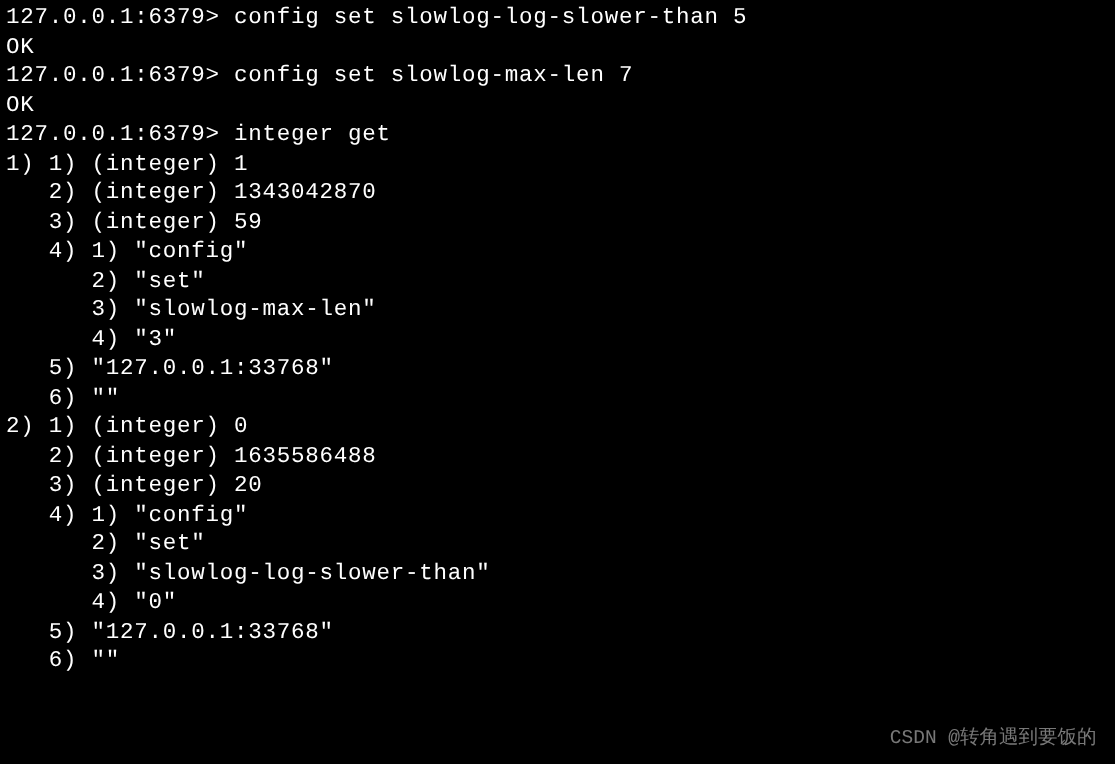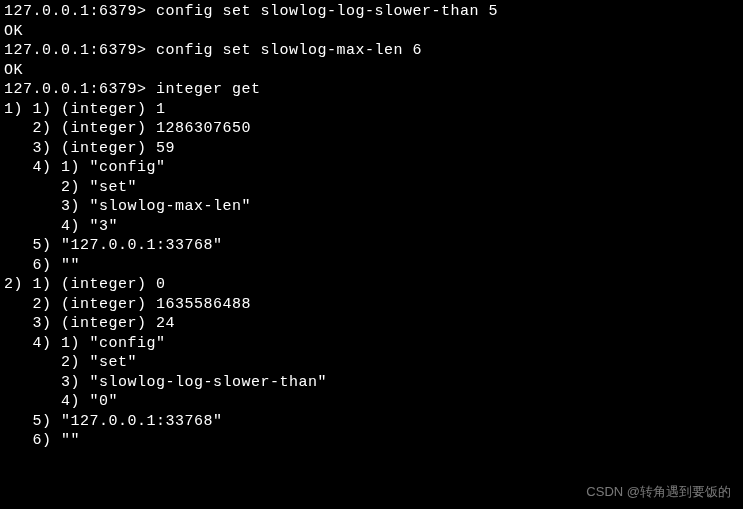--- a/index.html
+++ b/index.html
@@ -21,47 +21,47 @@
       letter-spacing: 0.5px;
     }
     .line {
       white-space: pre;
     }
     .watermark {
       position: absolute;
       bottom: 8px;
       right: 12px;
       color: rgba(200, 200, 200, 0.6);
-      font-family: Liberation Sans, sans-serif;
+      font-family: Liberation Mono, monospace;
       font-size: 13px;
       letter-spacing: 0;
     }
   </style>
 </head>
 <body>
 
 <div class="line"><span>127.0.0.1:6379&gt;</span> <span>config set slowlog-log-slower-than 5</span></div>
 <div class="line">OK</div>
-<div class="line"><span>127.0.0.1:6379&gt;</span> <span>config set slowlog-max-len 6</span></div>
+<div class="line"><span>127.0.0.1:6379&gt;</span> <span>config set slowlog-max-len 7</span></div>
 <div class="line">OK</div>
 <div class="line"><span>127.0.0.1:6379&gt;</span> <span>integer get</span></div>
 
 <div class="line">1) 1) (integer) <span>1</span></div>
-<div class="line">   2) (integer) <span>1286307650</span></div>
+<div class="line">   2) (integer) <span>1343042870</span></div>
 <div class="line">   3) (integer) <span>59</span></div>
 <div class="line">   4) 1) "<span>config</span>"</div>
 <div class="line">      2) "<span>set</span>"</div>
 <div class="line">      3) "<span>slowlog-max-len</span>"</div>
 <div class="line">      4) "<span>3</span>"</div>
 <div class="line">   5) "<span>127.0.0.1:33768</span>"</div>
 <div class="line">   6) "<span></span>"</div>
 
 <div class="line">2) 1) (integer) <span>0</span></div>
 <div class="line">   2) (integer) <span>1635586488</span></div>
-<div class="line">   3) (integer) <span>24</span></div>
+<div class="line">   3) (integer) <span>20</span></div>
 <div class="line">   4) 1) "<span>config</span>"</div>
 <div class="line">      2) "<span>set</span>"</div>
 <div class="line">      3) "<span>slowlog-log-slower-than</span>"</div>
 <div class="line">      4) "<span>0</span>"</div>
 <div class="line">   5) "<span>127.0.0.1:33768</span>"</div>
 <div class="line">   6) "<span></span>"</div>
 
 <div class="watermark">CSDN @转角遇到要饭的</div>
 
 </body></html>

